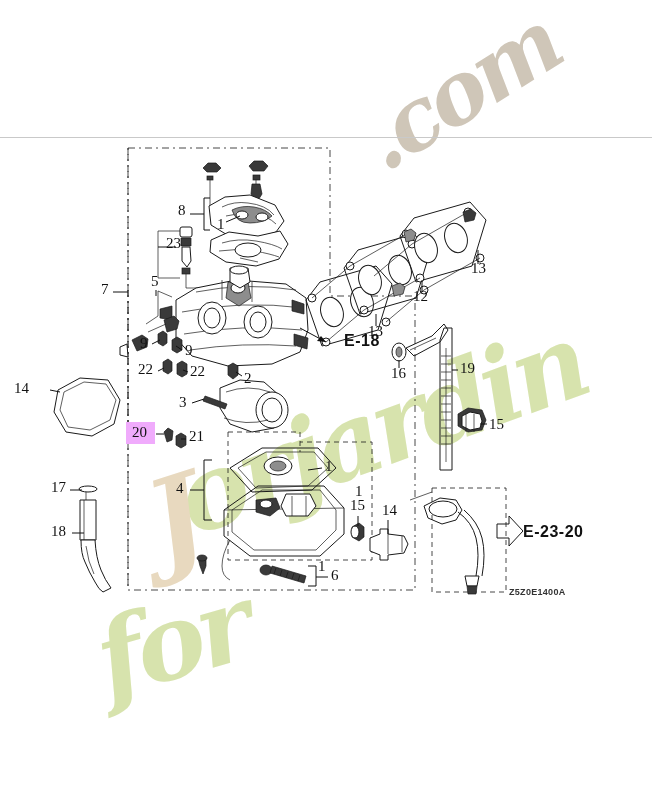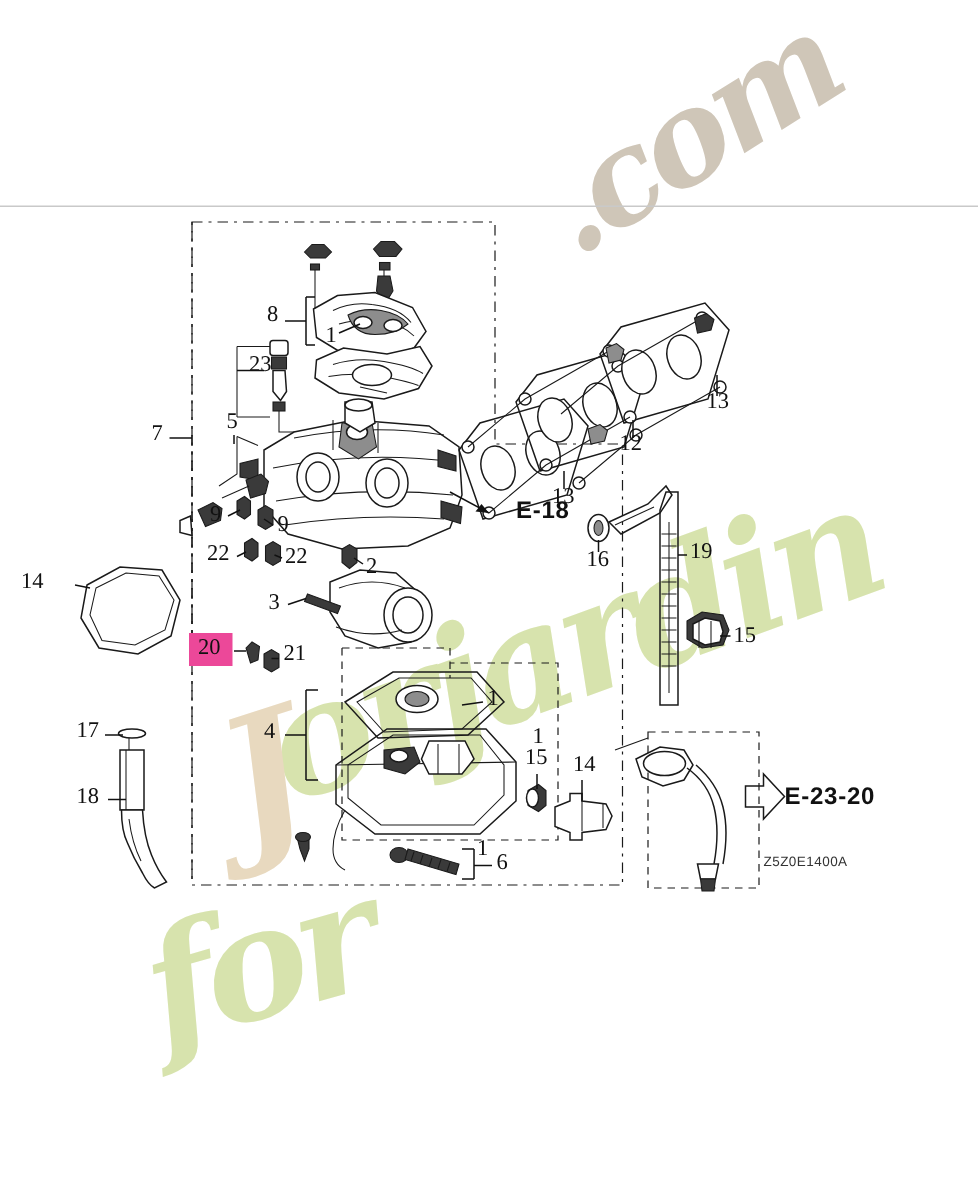--- a/index.html
+++ b/index.html
@@ -92,21 +92,21 @@
     font-size: 16px;
     letter-spacing: 0.5px;
   }
   .lbl.code {
     font-family: "Liberation Sans", sans-serif;
     font-size: 9px;
     color: #333333;
     letter-spacing: 0.3px;
   }
   .lbl.hl {
-    background: #ec4899;
+    background: #f0abfc;
     padding: 3px 8px 4px 6px;
     font-size: 15px;
   }
 </style>
 </head>
 <body>
 
 <div id="page">
 
   <div class="wm wm-beige">.com</div>
@@ -450,15 +450,15 @@
   <div class="lbl" style="left:413px; top:289px;">12</div>
   <div class="lbl" style="left:471px; top:261px;">13</div>
   <div class="lbl" style="left:368px; top:324px;">13</div>
   <div class="lbl" style="left:391px; top:366px;">16</div>
   <div class="lbl" style="left:460px; top:361px;">19</div>
   <div class="lbl" style="left:489px; top:417px;text-align:center;">15</div>
 
   <div class="lbl big" style="left:332px; top:333px;margin-left:12px;">E-18</div>
   <div class="lbl big" style="left:523px; top:524px;">E-23-20</div>
 
-  <div class="lbl code" style="left:509px; top:570px;">Z5Z0E1400A</div>
+  <div class="lbl code" style="left:509px; top:588px;font-weight:bold;">Z5Z0E1400A</div>
 
 </div>
 
 </body></html>

